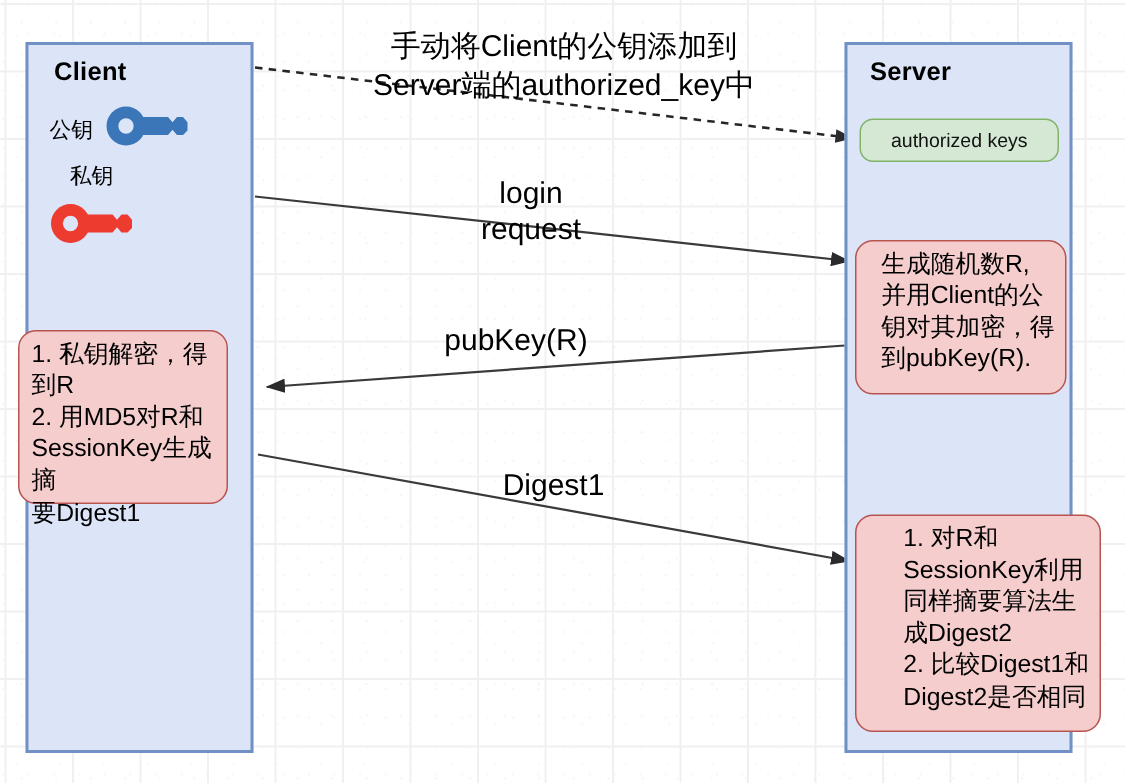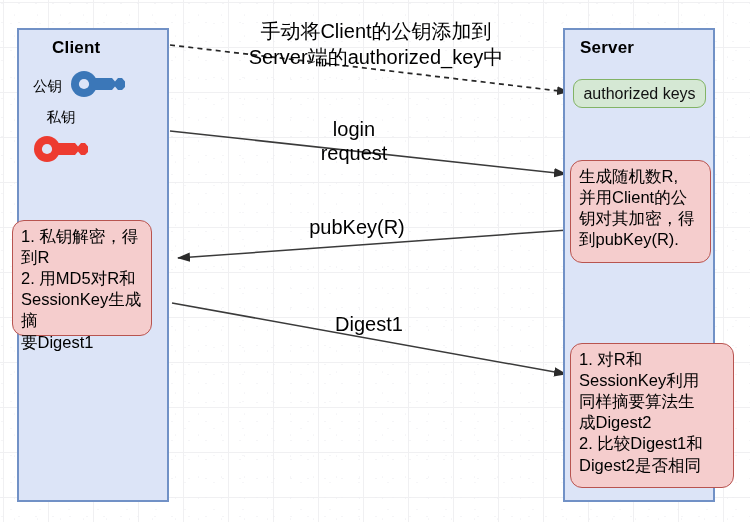--- a/index.html
+++ b/index.html
@@ -67,29 +67,30 @@
   }
   .key-ico { display: block; }
 
   
   .box {
     position: absolute;
     box-sizing: border-box;
     display: flex;
     align-items: center;
     padding: 4px 8px;
+    justify-content: flex-end;
   }
   .box-green {
     background: #d5e8d4;
     border: 1.6px solid #82b366;
     border-radius: 9px;
     justify-content: center;
   }
   .box-green .txt {
-    font-size: 16px;
+    font-size: 13px;
     color: #111;
     white-space: nowrap;
   }
   .box-red {
     background: #f5cdcd;
     border: 1.7px solid #b85450;
     border-radius: 12px;
     align-items: flex-start;
     padding: 5px 7px 5px 8px;
   }
@@ -147,21 +148,21 @@
 
     <path d="M170,131 L566,174" fill="none" stroke="#3a3a3a" stroke-width="1.5" marker-end="url(#arrowSolid2)"></path>
 
     <path d="M568,230 L178,258" fill="none" stroke="#3a3a3a" stroke-width="1.5" marker-end="url(#arrowSolid2)"></path>
 
     <path d="M172,303 L566,374" fill="none" stroke="#3a3a3a" stroke-width="1.5" marker-end="url(#arrowSolid2)"></path>
   </svg>
 
   <div class="lifeline" style="left:17px; top:28px; width:152px; height:474px;"></div>
 
-  <div class="lifeline-title" style="left:36px; top:38px;margin-left:16px;">Client</div>
+  <div class="lifeline-title" style="left:36px; top:38px;">Client</div>
 
   <div class="key-row" style="left:33px; top:70px;">
     <span class="key-label">公钥</span>
     <span class="key-ico">
       <svg width="56" height="28" viewBox="0 0 56 28" aria-hidden="true">
         <g fill="#3b77b8">
           <circle cx="14" cy="14" r="13"></circle>
           <path d="M24,8 L42,8 L45,11.5 L48,8 L52,8 L55,11.5 L55,17 L52,20 L48,20 L45,16.5 L42,20 L24,20 Z"></path>
         </g>
         <circle cx="14" cy="14" r="5.1" fill="#dce4f7"></circle>
@@ -213,17 +214,17 @@
 2. 比较Digest1和
 Digest2是否相同</span>
   </div>
 
   <div class="note-label" style="left:236px; top:19px; width:280px;">手动将Client的公钥添加到
 Server端的authorized_key中</div>
 
   <div class="edge-label" style="left:294px; top:118px; width:120px;">login
 request</div>
 
-  <div class="edge-label" style="left:297px; top:216px; width:120px;">pubKey(R)</div>
+  <div class="edge-label" style="left:284px; top:216px; width:120px;">pubKey(R)</div>
 
   <div class="edge-label" style="left:314px; top:313px; width:110px;text-align:center;">Digest1</div>
 
 </div>
 
 </body></html>

